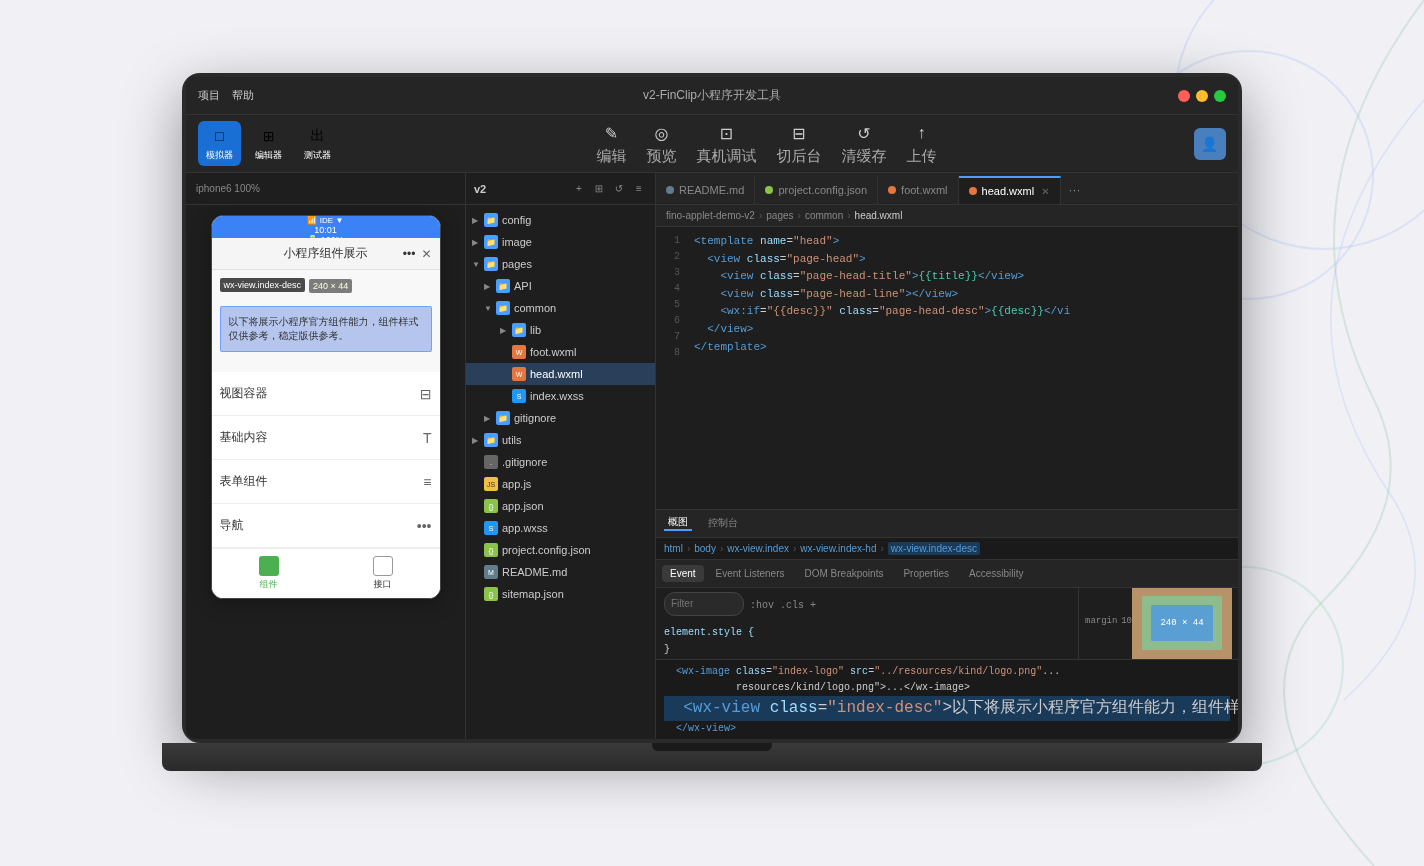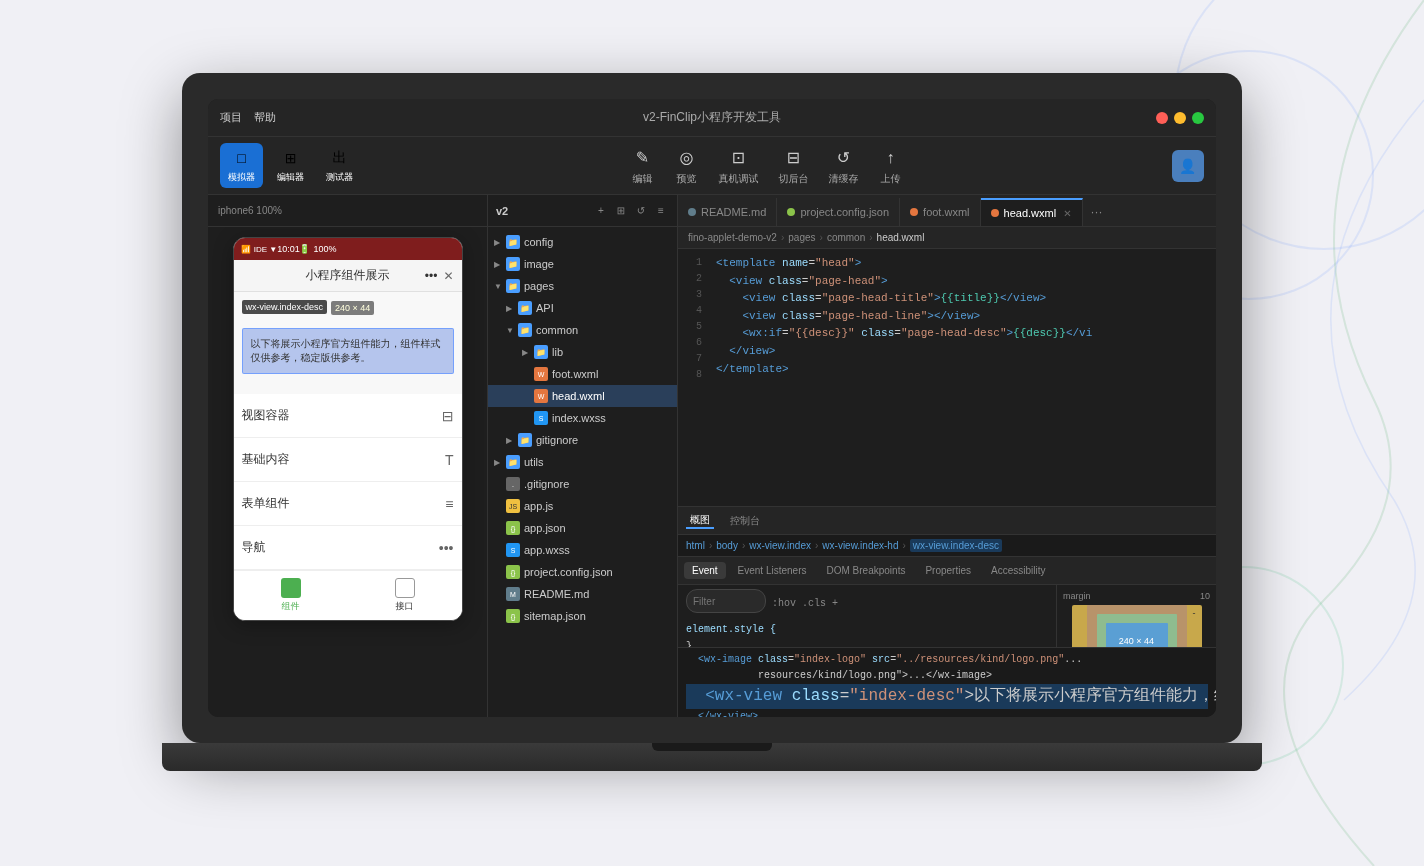--- a/index.html
+++ b/index.html
@@ -40,21 +40,21 @@
       width: 1100px;
       height: 720px;
     }
 
     
     .laptop-frame {
       width: 1060px;
       height: 670px;
       background: #2a2a2a;
       border-radius: 18px;
-      padding: 26px;
+      padding: 4px;
       position: relative;
       margin: 0 auto;
       box-shadow: 0 20px 60px rgba(0,0,0,0.4);
     }
 
     .laptop-screen {
       width: 100%;
       height: 100%;
       background: #1e1e1e;
       border-radius: 10px;
@@ -176,21 +176,21 @@
     .toolbar-action-icon {
       width: 24px;
       height: 24px;
       display: flex;
       align-items: center;
       justify-content: center;
       font-size: 16px;
       color: #ccc;
     }
     .toolbar-action-label {
-      font-size: 10px;
+      font-size: 15px;
       color: #aaa;
       text-align: center;
     }
     .toolbar-right {
       display: flex;
       align-items: center;
       gap: 8px;
     }
     .avatar {
       width: 32px;
@@ -242,27 +242,28 @@
     .phone-frame {
       width: 230px;
       background: #fff;
       border-radius: 12px;
       overflow: hidden;
       box-shadow: 0 4px 20px rgba(0,0,0,0.3);
       border: 1px solid #444;
     }
     .phone-status-bar {
       height: 22px;
-      background: #7f1d1d;
-      display: flex;
-      align-items: center;
-      justify-content: flex-start;
+      background: #3b82f6;
+      display: flex;
+      align-items: center;
+      justify-content: space-between;
       padding: 0 8px;
       font-size: 9px;
       color: #fff;
+      flex-direction: column;
     }
     .phone-title-bar {
       height: 32px;
       background: #f5f5f5;
       display: flex;
       align-items: center;
       justify-content: center;
       font-size: 12px;
       color: #333;
       border-bottom: 1px solid #e0e0e0;
@@ -669,22 +670,23 @@
       width: 80px;
       margin-bottom: 4px;
     }
 
     .box-model-panel {
       width: 160px;
       flex-shrink: 0;
       padding: 6px;
       border-left: 1px solid #333;
       display: flex;
-      flex-direction: column;
-      align-items: center;
+      flex-direction: row;
+      align-items: center;
+      font-family: Liberation Mono, monospace;
     }
     .box-model-label {
       font-size: 9px;
       color: #888;
       margin-bottom: 4px;
       display: flex;
       justify-content: space-between;
       width: 100%;
     }
     .box-outer {

